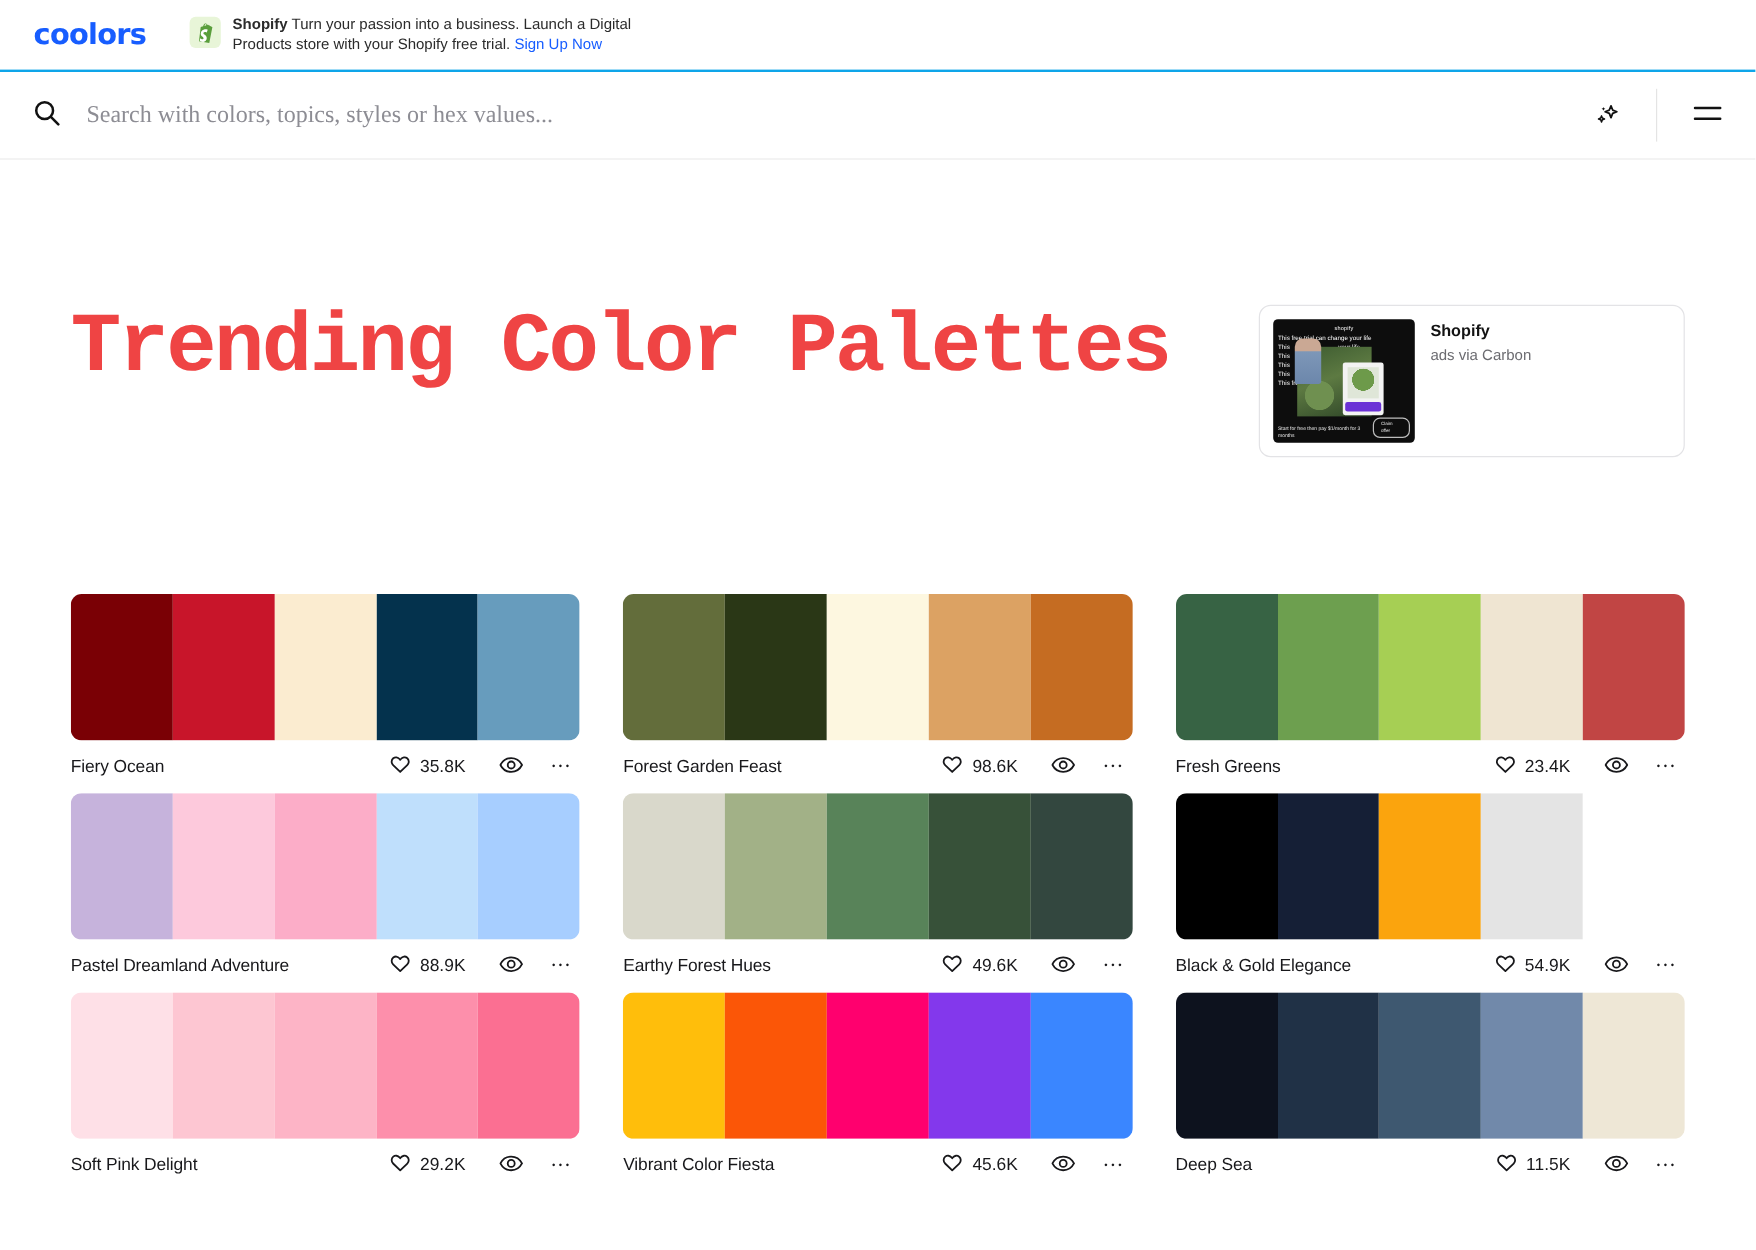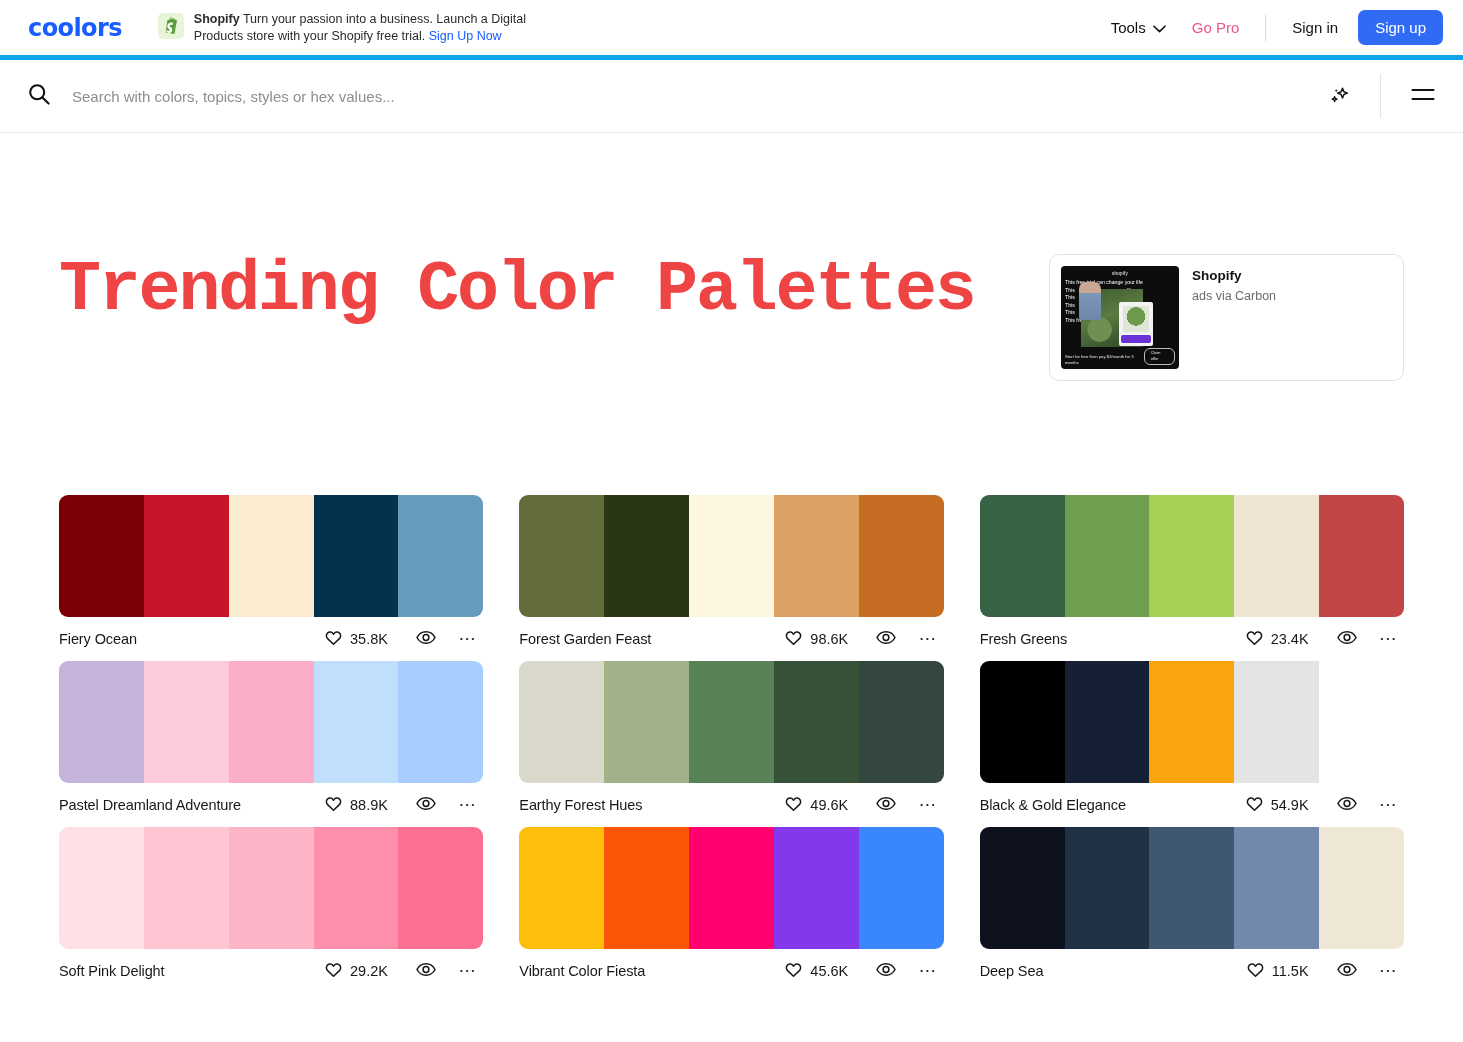--- a/index.html
+++ b/index.html
@@ -13,21 +13,21 @@
     font-family: "Liberation Sans", sans-serif;
     -webkit-font-smoothing: antialiased;
   }
 
   
   .topbar {
     height: 60px;
     display: flex;
     align-items: center;
     padding: 0 20px 0 28px;
-    border-bottom: 5px solid #0ea5e9;
+    border-bottom: 2px solid #0ea5e9;
     background: #fff;
   }
   .logo {
     font-size: 24px;
     font-weight: bold;
     color: #175dff;
     letter-spacing: -0.6px;
     font-family: "DejaVu Sans", sans-serif;
     user-select: none;
   }
@@ -95,23 +95,23 @@
     display: flex;
     align-items: center;
     border-bottom: 1px solid #ececec;
     padding: 0 20px 0 28px;
     background: #fff;
   }
   .search-icon { flex: 0 0 auto; display: block; margin-right: 22px; }
   .search-input {
     flex: 1 1 auto;
     border: none; outline: none;
-    font-size: 15px;
+    font-size: 20px;
     color: #737373;
-    font-family: Liberation Sans, sans-serif;
+    font-family: Liberation Serif, serif;
     background: transparent;
   }
   .search-input::placeholder { color: #8d8d94; }
   .magic-btn {
     background: none; border: none; cursor: pointer;
     padding: 6px 10px; display: flex; align-items: center;
   }
   .search-sep { width: 1px; height: 44px; background: #e4e4e4; margin: 0 22px 0 18px; }
   .menu-btn {
     background: none; border: none; cursor: pointer;
@@ -274,34 +274,20 @@
         <path d="M9.3 8.1s-.7-.4-1.5-.4c-1.2 0-1.3.8-1.3 1 0 1.1 2.8 1.5 2.8 4 0 2-1.2 3.2-2.9 3.2-2 0-3-1.2-3-1.2l.5-1.8s1 .9 1.9.9c.6 0 .8-.5.8-.8 0-1.4-2.3-1.5-2.3-3.8 0-1.9 1.4-3.8 4.2-3.8 1.1 0 1.6.3 1.6.3L9.3 8.1z" fill="#ffffff"></path>
       </svg>
     </span>
     <div class="promo-text">
       <span class="promo-brand">Shopify</span>
       <span>Turn your passion into a business. Launch a Digital Products store with your Shopify free trial.</span>
       <a class="promo-link" href="#">Sign Up Now</a>
     </div>
   </div>
 
-  <nav class="nav-right">
-    <div class="nav-tools">
-      <span>Tools</span>
-      <span class="chev">
-        <svg width="13" height="8" viewBox="0 0 13 8" aria-hidden="true">
-          <path d="M1 1.2 6.5 6.6 12 1.2" fill="none" stroke="#111" stroke-width="1.6" stroke-linecap="round" stroke-linejoin="round"></path>
-        </svg>
-      </span>
-    </div>
-    <a class="nav-gopro" href="#">Go Pro</a>
-    <span class="nav-sep"></span>
-    <a class="nav-signin" href="#">Sign in</a>
-    <button class="nav-signup">Sign up</button>
-  </nav>
 </header>
 
 <div class="searchbar">
   <span class="search-icon">
     <svg width="22" height="22" viewBox="0 0 22 22" aria-hidden="true">
       <circle cx="9.2" cy="9.2" r="7" fill="none" stroke="#111" stroke-width="2.1"></circle>
       <path d="M14.4 14.4 20.6 20.6" stroke="#111" stroke-width="2.1" stroke-linecap="round"></path>
     </svg>
   </span>
   <input class="search-input" type="text" placeholder="Search with colors, topics, styles or hex values..." style="">

